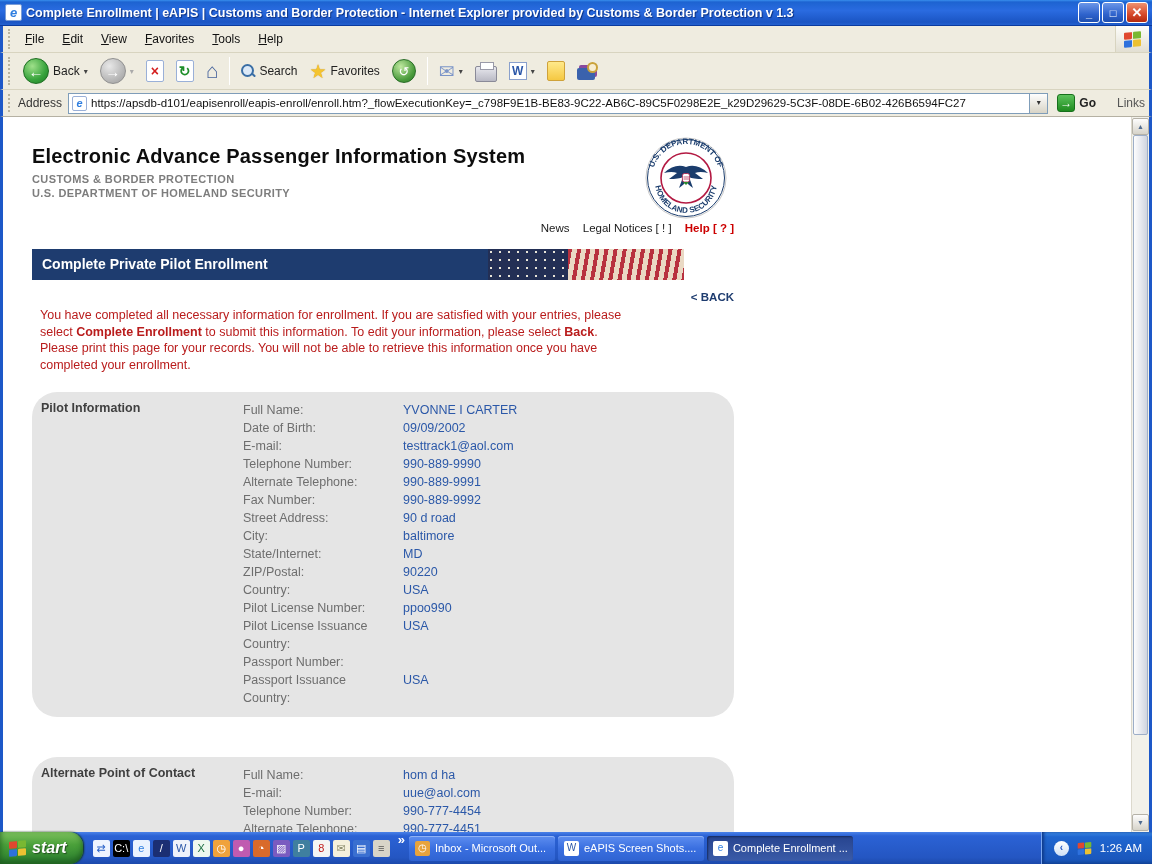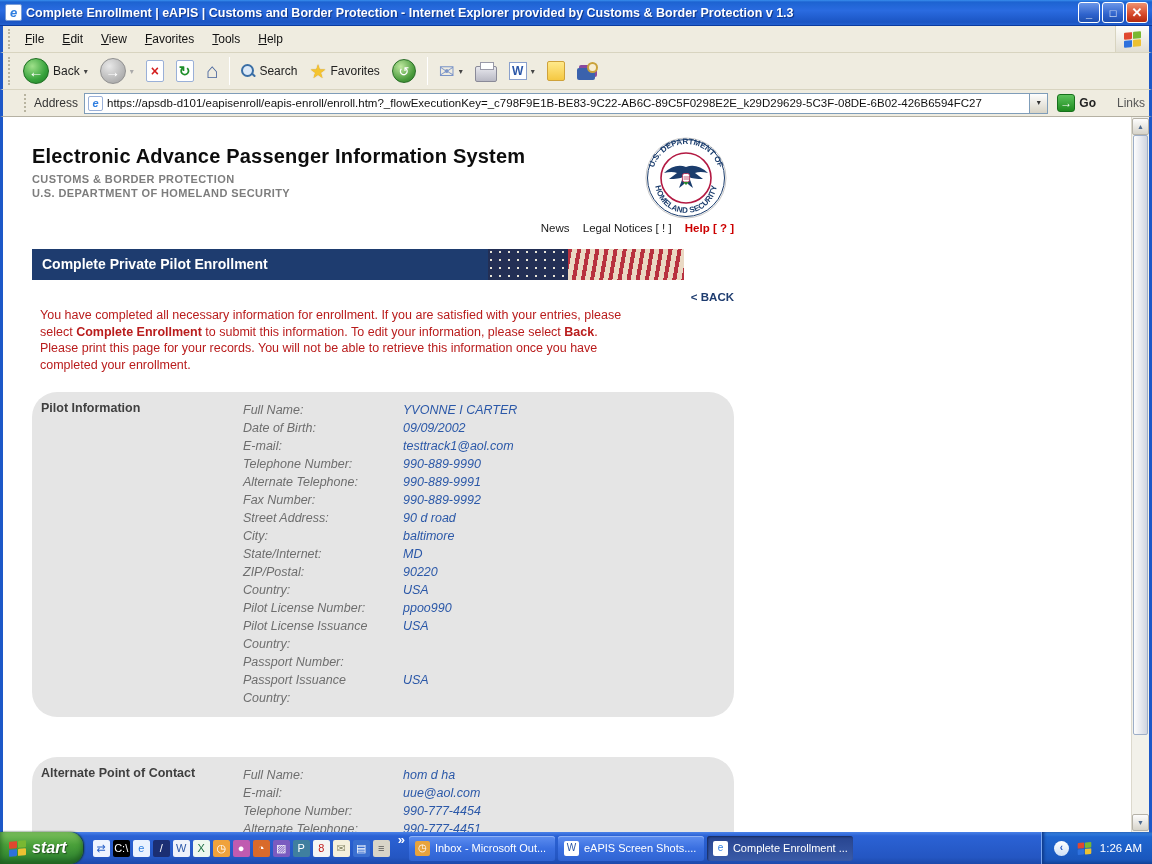--- a/index.html
+++ b/index.html
@@ -65,21 +65,21 @@
     background:#fff; border:1px solid #9a9aa8; }
   .word-ico { width:18px; height:18px; background:#fff; border:1px solid #8aa0cc; color:#2b57a8;
     font-weight:bold; font-size:12px; text-align:center; line-height:17px; }
   .note-ico { width:18px; height:20px; background:linear-gradient(#ffe98a,#f5c842); border:1px solid #cfa23a; border-radius:2px; }
   .books { position:relative; width:20px; height:18px; }
   .books::before { content:""; position:absolute; bottom:0; left:0; width:18px; height:12px;
     background:#3a62ad; border-radius:2px; box-shadow:2px -3px 0 #8a4a9d; }
   .books::after { content:""; position:absolute; right:-1px; bottom:7px; width:7px; height:7px;
     border:2px solid #caa23a; border-radius:50%; background:#f7edd2; }
 
-  .addressbar { height:27px; display:flex; align-items:center; border-bottom:1px solid #b5b1a3; padding:2px 4px 2px 18px; }
+  .addressbar { height:27px; display:flex; align-items:center; border-bottom:1px solid #b5b1a3; padding:2px 4px 2px 2px; }
   .addr-label { font-size:12px; color:#333; margin:0 6px 0 2px; }
   .addr-field { flex:1; height:21px; background:#fff; border:1px solid #7f9db9; display:flex; align-items:center; padding-left:3px; }
   .addr-field .fav-ico { width:15px; height:15px; background:#fff; border:1px solid #9ab0d8; border-radius:2px;
     color:#2f7ee0; font-weight:bold; font-style:italic; font-size:11px; line-height:13px; text-align:center; margin-right:4px; }
   .addr-url { flex:1; font-size:11.5px; color:#111; white-space:nowrap; overflow:hidden; }
   .addr-drop { width:18px; height:19px; background:linear-gradient(#fefefe,#d8d4c6); border-left:1px solid #7f9db9;
     font-size:8px; text-align:center; line-height:18px; color:#333; }
   .go-btn { display:flex; align-items:center; gap:4px; margin-left:5px; font-size:12px; font-weight:bold; color:#222; padding:1px 4px; }
   .go-ico { width:18px; height:18px; border-radius:3px; color:#fff; font-weight:bold; text-align:center; line-height:17px; font-size:12px;
     background:linear-gradient(180deg,#5cc25c,#1f8b1f); border:1px solid #17701c; }
@@ -104,21 +104,21 @@
     background-size:9px 8px; }
   .flag .stripes { flex:1; height:100%;
     background:repeating-linear-gradient(100deg,#a82434 0 4px,#c8embedded 0, #b8313f 4px,#ead9c4 4px 9px,#a82434 9px 13px,#e7d5bf 13px 18px); }
   .back-link { position:absolute; top:174px; right:0; font-size:11.5px; font-weight:bold; color:#1e3c6f; }
   .intro { position:absolute; top:190px; left:8px; width:586px; font-size:12.5px; line-height:16.5px; color:#b91c1c; }
   .section { position:absolute; left:0; width:702px; background:#e5e5e5; display:grid;
     grid-template-columns:211px 1fr; padding:9px 0 10px;border-radius:25px; }
   .section.pilot { top:275px; }
   .section.apoc { top:610px;margin-top:30px; }
   .section-title { padding-left:9px; font-size:12.5px; font-weight:bold; color:#3f3f3f; }
-  .frow { display:grid; grid-template-columns:160px 1fr;font-style:italic; }
+  .frow { display:grid; grid-template-columns:160px 1fr; }
   .flabel { color:#6e6e6e; font-size:12.5px; line-height:18px; padding-right:10px; }
   .fvalue { color:#2b58a8; font-size:12.5px; line-height:18px; }
 
   
   .scrollbar { position:absolute; top:0; right:0; width:18px; height:100%; background:#f2f1ea; border-left:1px solid #dcd9cd; }
   .sb-btn { position:absolute; left:0; width:17px; height:17px; margin:0;
     background:linear-gradient(180deg,#fdfdfd,#d6d3c9); border:1px solid #b5b2a8; border-radius:2px;
     font-size:7px; color:#4f6b8f; text-align:center; line-height:15px; }
   .sb-btn.up { top:1px; } .sb-btn.down { bottom:1px; }
   .sb-thumb { position:absolute; left:1px; top:18px; width:15px; height:600px; border:1px solid #9daec8; border-radius:2px;

